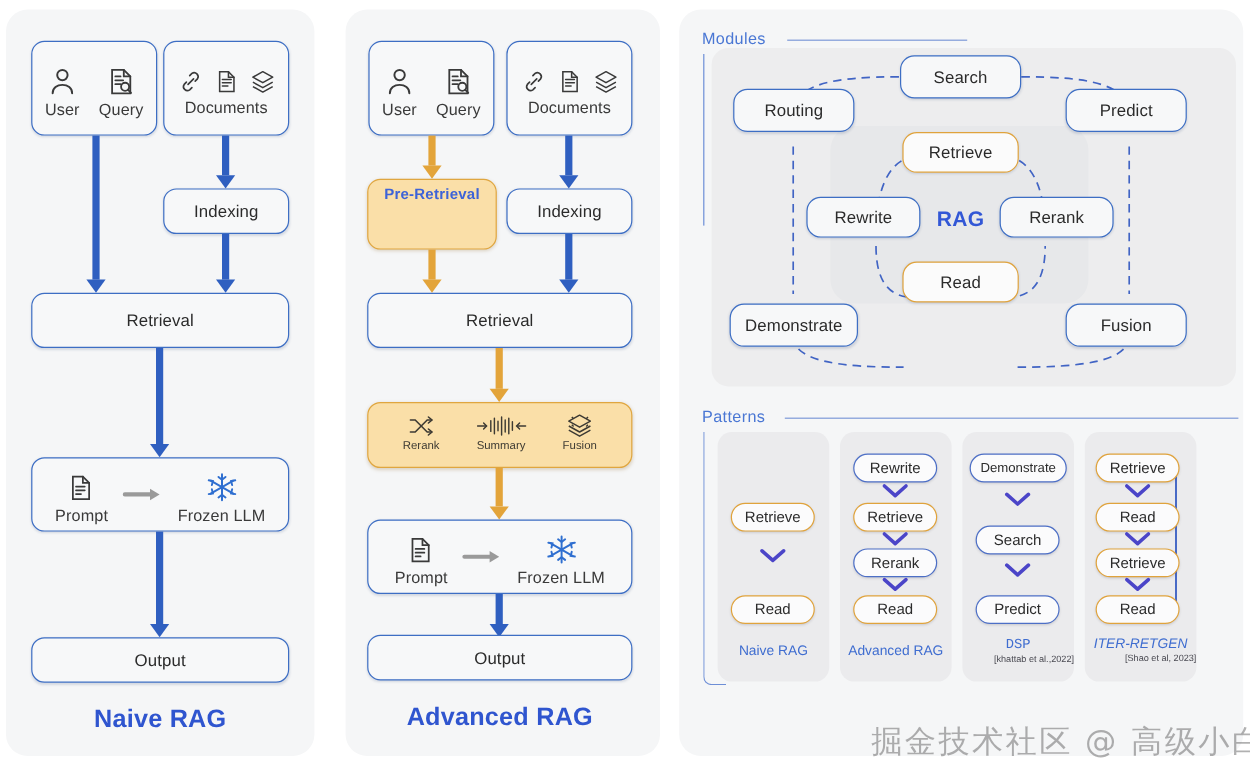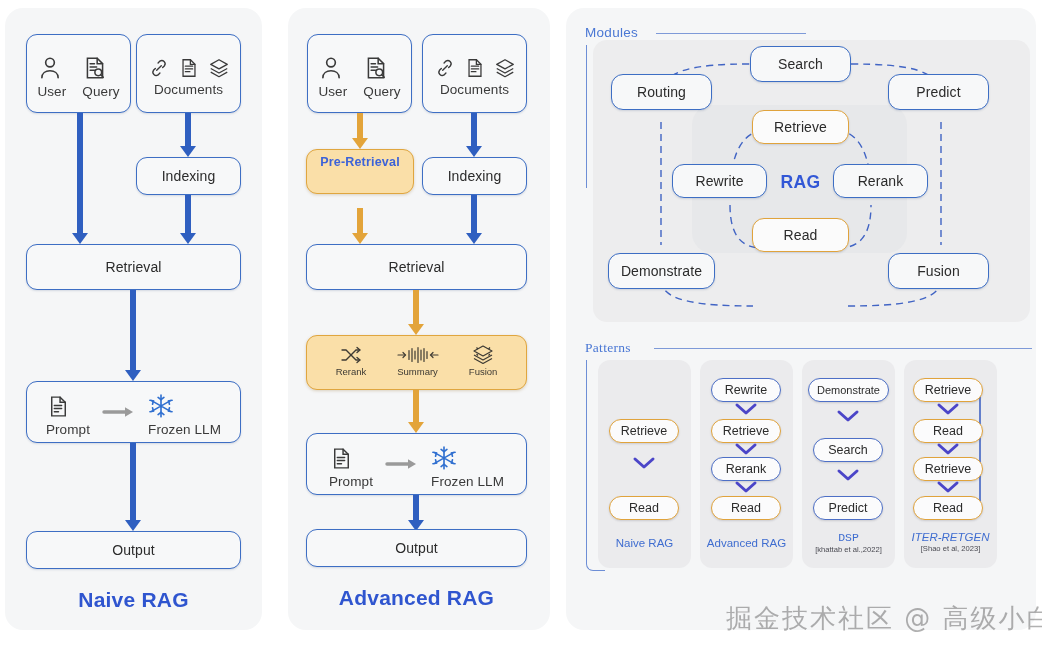--- a/index.html
+++ b/index.html
@@ -22,21 +22,21 @@
   .arrow{position:absolute;}
   .arrow .shaft{position:absolute;left:0;top:0;width:100%;background:#2f5fc0;}
   .arrow .head{position:absolute;left:50%;transform:translateX(-50%);width:0;height:0;
     border-left:8px solid transparent;border-right:8px solid transparent;border-top:11px solid #2f5fc0;}
   .arrow.amber .shaft{background:#e3a43a;}
   .arrow.amber .head{border-top-color:#e3a43a;}
 
   
   .iconbox{flex-direction:column;gap:3px;padding-top:6px;}
   .iconrow{display:flex;align-items:flex-end;justify-content:center;gap:16px;}
-  .iconcell{display:flex;flex-direction:column;align-items:flex-start;gap:3px;}
+  .iconcell{display:flex;flex-direction:column;align-items:center;gap:3px;}
   .iconcell .lbl{font-size:13.5px;color:#3a3a3a;}
   .glyph{display:block;}
 
   
   .amberbox{
     position:absolute;box-sizing:border-box;background:#fadfa8;
     border:1.4px solid #e0a63f;border-radius:11px;
     box-shadow:0 1px 3px rgba(140,100,30,.25);
   }
   .amberbox .ttl{color:#3d63d8;font-size:12.5px;font-weight:700;text-align:center;letter-spacing:.2px;}
@@ -67,21 +67,21 @@
     position:absolute;box-sizing:border-box;border-radius:12px;
     background:#fbfbfc;display:flex;align-items:center;justify-content:center;
     font-size:12.5px;color:#2c2c2c;
     box-shadow:0 1px 2px rgba(60,60,80,.18);
   }
   .pnode.blue{border:1.5px solid #4d6fc6;}
   .pnode.orange{border:1.5px solid #e0a33c;}
 
   .chev{position:absolute;}
   .pcaption{position:absolute;text-align:center;color:#3f6dd0;font-size:11.5px;width:100%;left:0;}
-  .pcite{position:absolute;text-align:center;color:#4a4a52;font-size:7.6px;width:100%;left:0;}
+  .pcite{position:absolute;text-align:right;color:#4a4a52;font-size:7.6px;width:100%;left:0;}
 
   .watermark{position:absolute;color:rgba(60,60,60,.40);font-size:26px;letter-spacing:2px;white-space:nowrap;
     font-family:"DejaVu Sans",sans-serif;}
   .modcaption{position:absolute;color:#2f55cf;font-size:21px;font-weight:700;}
 </style>
 </head>
 <body>
 <div id="stage">
 
 <div class="panel" style="left:5px;top:8px;width:257px;height:622px;"></div>
@@ -239,21 +239,21 @@
 
 <div class="arrow amber" style="left:353px;top:113px;width:14px;height:36px;">
   <div class="shaft" style="height:25px;margin-left:4px;width:6px;"></div>
       <div class="head" style="top:25px;"></div>
 </div>
 <div class="arrow" style="left:467px;top:113px;width:14px;height:44px;">
   <div class="shaft" style="height:33px;margin-left:4px;width:6px;"></div>
       <div class="head" style="top:33px;"></div>
 </div>
 
-<div class="amberbox" style="left:306px;top:149px;width:108px;height:45px;padding-top:5px;">
+<div class="amberbox" style="left:306px;top:149px;width:108px;height:59px;padding-top:5px;">
   <div class="ttl">Pre-Retrieval</div>
 </div>
 
 <div class="node" style="left:422px;top:157px;width:105px;height:38px;">
   <span>Indexing</span>
 </div>
 
 <div class="arrow amber" style="left:353px;top:208px;width:14px;height:36px;">
   <div class="shaft" style="height:25px;margin-left:4px;width:6px;"></div>
       <div class="head" style="top:25px;"></div>
@@ -392,21 +392,21 @@
 <div class="node orange" style="left:752px;top:218px;width:97px;height:34px;border-radius:12px;">
   <span>Read</span>
 </div>
 <div class="node" style="left:608px;top:253px;width:107px;height:36px;border-radius:12px;">
   <span>Demonstrate</span>
 </div>
 <div class="node" style="left:888px;top:253px;width:101px;height:36px;border-radius:12px;">
   <span>Fusion</span>
 </div>
 
-<div class="sectionlabel" style="left:585px;top:340px;font-family:Liberation Serif, serif;">Patterns</div>
+<div class="sectionlabel" style="left:585px;top:340px;">Patterns</div>
 <div class="sectionline" style="left:654px;top:348px;width:378px;"></div>
 <div class="bracket l" style="left:586px;top:360px;height:210px;width:18px;"></div>
 
 <div class="patterncard" style="left:598px;top:360px;width:93px;height:208px;"></div>
 <div class="pnode orange" style="left:609px;top:419px;width:70px;height:24px;">
   <span>Retrieve</span>
 </div>
 <svg class="chev" style="left:632px;top:455px;" width="24" height="16" viewBox="0 0 24 16">
       <path d="M3 4 12 12 21 4" fill="none" stroke="#4b45c8" stroke-width="3" stroke-linecap="round" stroke-linejoin="round"></path>
     </svg>

